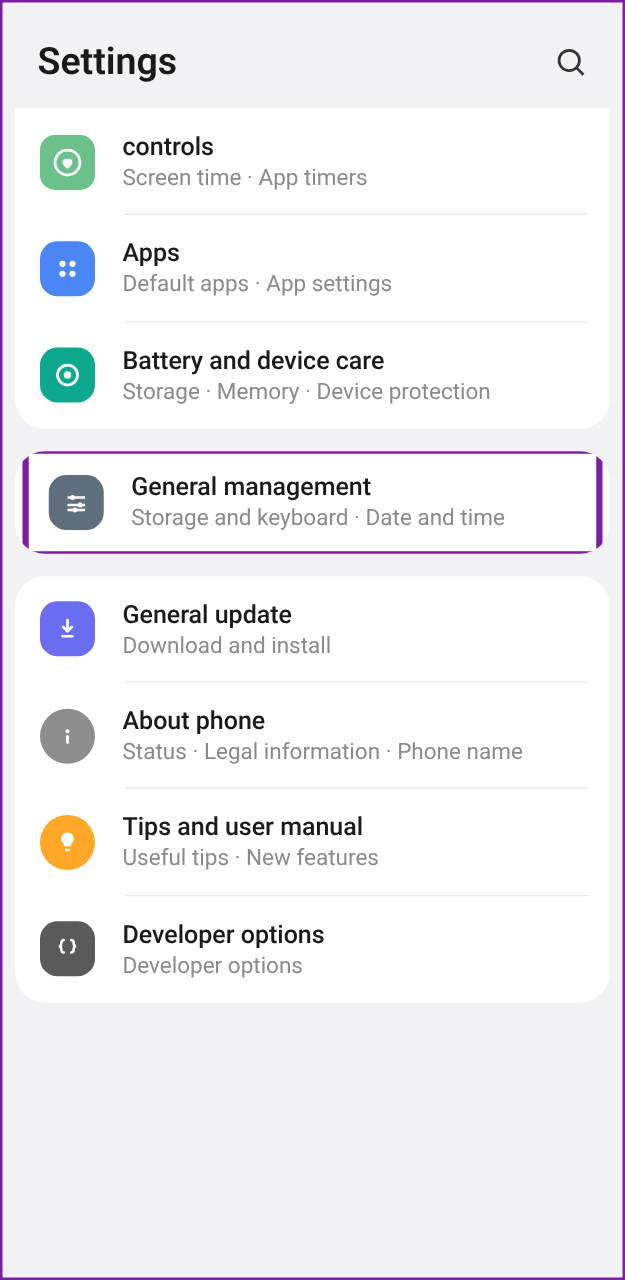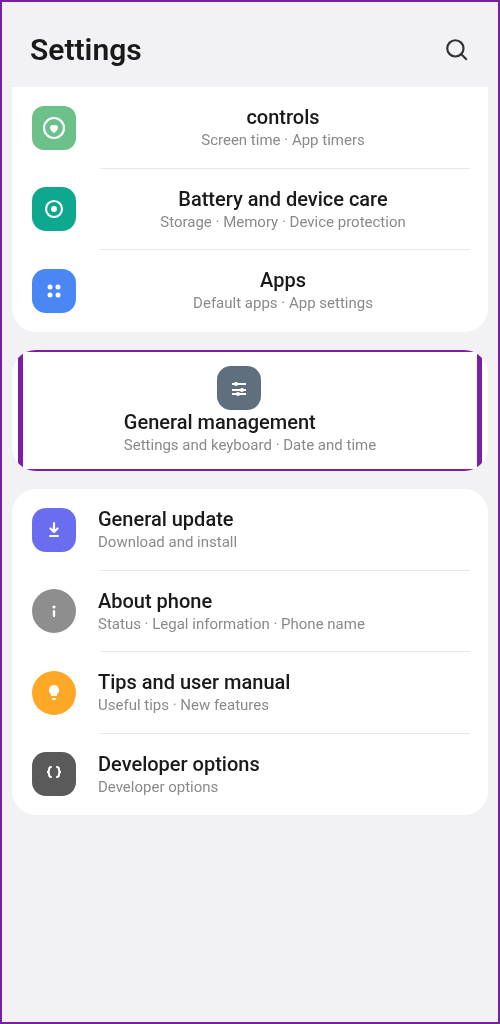--- a/index.html
+++ b/index.html
@@ -28,21 +28,21 @@
       stroke: #333;
       stroke-width: 2;
       fill: none;
     }
     .card {
       background: #fff;
       border-radius: 24px;
       margin: 0 10px 18px 10px;
       overflow: hidden;
     }
-    .card.first { border-top-left-radius: 0; border-top-right-radius: 0; margin-top: 0; text-align: center; }
+    .card.first { border-top-left-radius: 0; border-top-right-radius: 0; margin-top: 0; }
     .row {
       display: flex;
       align-items: center;
       padding: 18px 20px;
       position: relative;
     }
     .row:not(:last-child)::after {
       content: "";
       position: absolute;
       bottom: 0;
@@ -62,21 +62,21 @@
       margin-right: 22px;
     }
     .row-text { flex: 1; min-width: 0; }
     .row-title {
       font-size: 20px;
       font-weight: 500;
       color: #1a1a1a;
       margin-bottom: 2px;
     }
     .row-sub {
-      font-size: 15px;
+      font-size: 18px;
       color: #8a8a8a;
       line-height: 1.3;
     }
     .highlight {
       border: 5px solid #7b1fa2;
       border-radius: 6px;
       margin: -3px 6px -3px 6px;
     }
     
     .ic-green1 { background: #6cc18a; }
@@ -108,63 +108,63 @@
           <circle cx="12" cy="12" r="10" fill="none" stroke="#fff" stroke-width="2.2"></circle>
           <path d="M12 17s-4-2.5-4-5.5c0-1.4 1.1-2.5 2.5-2.5.9 0 1.5.5 1.5.5s.6-.5 1.5-.5c1.4 0 2.5 1.1 2.5 2.5 0 3-4 5.5-4 5.5z"></path>
         </svg>
     </div>
     <div class="row-text">
       <div class="row-title">controls</div>
       <div class="row-sub">Screen time  ·  App timers</div>
     </div>
   </div>
   <div class="row">
-    <div class="icon-wrap ic-teal">
-      <svg class="glyph" viewBox="0 0 24 24">
-          <circle cx="12" cy="12" r="8" fill="none" stroke="#fff" stroke-width="2.2"></circle>
-          <circle cx="12" cy="12" r="3"></circle>
-        </svg>
-    </div>
-    <div class="row-text">
-      <div class="row-title">Battery and device care</div>
-      <div class="row-sub">Storage  ·  Memory  ·  Device protection</div>
-    </div>
-  </div>
-  <div class="row">
     <div class="icon-wrap ic-blue">
       <svg class="glyph" viewBox="0 0 24 24">
           <circle cx="8" cy="8" r="2.5"></circle>
           <circle cx="16" cy="8" r="2.5"></circle>
           <circle cx="8" cy="16" r="2.5"></circle>
           <circle cx="16" cy="16" r="2.5"></circle>
         </svg>
     </div>
     <div class="row-text">
       <div class="row-title">Apps</div>
       <div class="row-sub">Default apps  ·  App settings</div>
     </div>
   </div>
+  <div class="row">
+    <div class="icon-wrap ic-teal">
+      <svg class="glyph" viewBox="0 0 24 24">
+          <circle cx="12" cy="12" r="8" fill="none" stroke="#fff" stroke-width="2.2"></circle>
+          <circle cx="12" cy="12" r="3"></circle>
+        </svg>
+    </div>
+    <div class="row-text">
+      <div class="row-title">Battery and device care</div>
+      <div class="row-sub">Storage  ·  Memory  ·  Device protection</div>
+    </div>
+  </div>
 </div>
 
 <div class="card">
   <div class="highlight">
-    <div class="row" style="padding:14px 16px;flex-direction:column;">
+    <div class="row" style="padding:14px 16px;">
       <div class="icon-wrap ic-slate">
         <svg class="glyph" viewBox="0 0 24 24">
             <line x1="5" y1="8" x2="19" y2="8" stroke="#fff" stroke-width="2"></line>
             <circle cx="9" cy="8" r="2"></circle>
             <line x1="5" y1="14" x2="19" y2="14" stroke="#fff" stroke-width="2"></line>
             <circle cx="15" cy="14" r="2"></circle>
             <line x1="5" y1="20" x2="19" y2="20" stroke="#fff" stroke-width="2" transform="translate(0,-2)"></line>
             <circle cx="11" cy="18" r="2"></circle>
           </svg>
       </div>
       <div class="row-text">
         <div class="row-title">General management</div>
-        <div class="row-sub">Settings and keyboard  ·  Date and time</div>
+        <div class="row-sub">Storage and keyboard  ·  Date and time</div>
       </div>
     </div>
   </div>
 </div>
 
 <div class="card">
   <div class="row">
     <div class="icon-wrap ic-purple">
       <svg class="glyph" viewBox="0 0 24 24">
           <path d="M12 5v9m0 0l-3.5-3.5M12 14l3.5-3.5" stroke="#fff" stroke-width="2.2" fill="none" stroke-linecap="round"></path>

